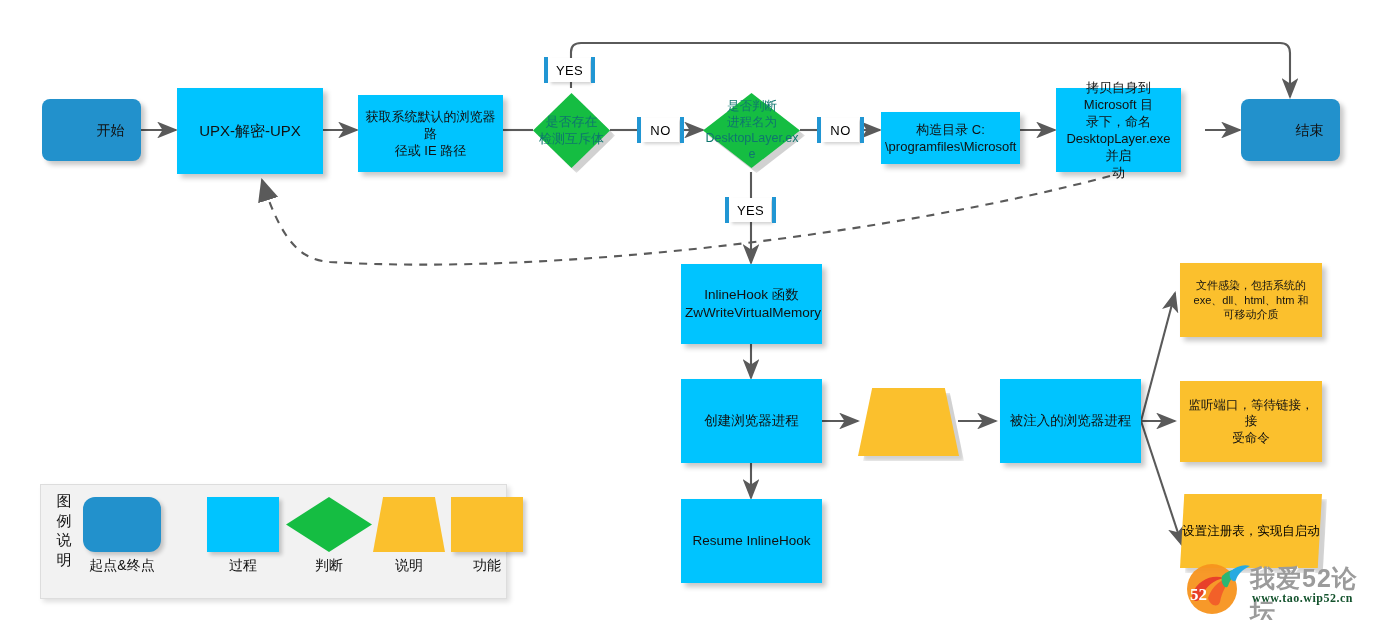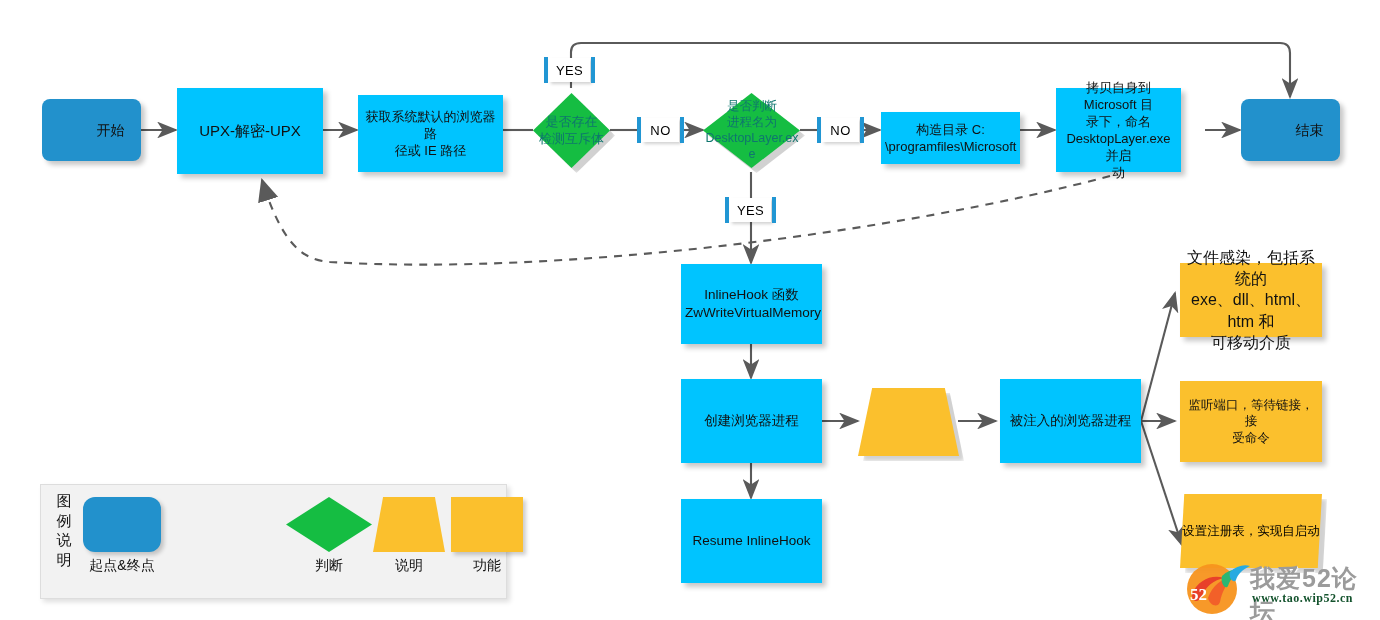--- a/index.html
+++ b/index.html
@@ -209,21 +209,21 @@
   </div>
 
   <div class="node process" style="left:1000px;top:379px;width:141px;height:84px;font-size:13.5px;">
     <span class="lbl">被注入的浏览器进程</span>
   </div>
 
   <div class="node process" style="left:681px;top:499px;width:141px;height:84px;font-size:13.5px;">
     <span class="lbl">Resume InlineHook</span>
   </div>
 
-  <div class="node func" style="left:1180px;top:263px;width:142px;height:74px;font-size:16px;">
+  <div class="node func" style="left:1180px;top:263px;width:142px;height:74px;font-size:11px;">
     <span class="lbl">
       <span>文件感染，包括系统的</span><br>
       <span>exe、dll、html、htm 和</span><br>
       <span>可移动介质</span>
     </span>
   </div>
 
   <div class="node func" style="left:1180px;top:381px;width:142px;height:81px;font-size:12.5px;">
     <span class="lbl">
       <span>监听端口，等待链接，接</span><br>
@@ -248,20 +248,24 @@
       <div>例</div>
       <div>说</div>
       <div>明</div>
     </div>
 
     <div class="lg-item" style="left:42px;width:78px;border-radius:24px;">
       <div class="lg-swatch sw-term"></div>
       <div class="lg-cap">起点&amp;终点</div>
     </div>
 
+    <div class="lg-item" style="left:166px;width:72px;">
+      <div class="lg-swatch sw-proc"></div>
+      <div class="lg-cap">过程</div>
+    </div>
 
     <div class="lg-item" style="left:245px;width:86px;">
       <div class="lg-swatch sw-dec"></div>
       <div class="lg-cap">判断</div>
     </div>
 
     <div class="lg-item" style="left:332px;width:72px;">
       <div class="lg-swatch sw-trap"></div>
       <div class="lg-cap">说明</div>
     </div>

